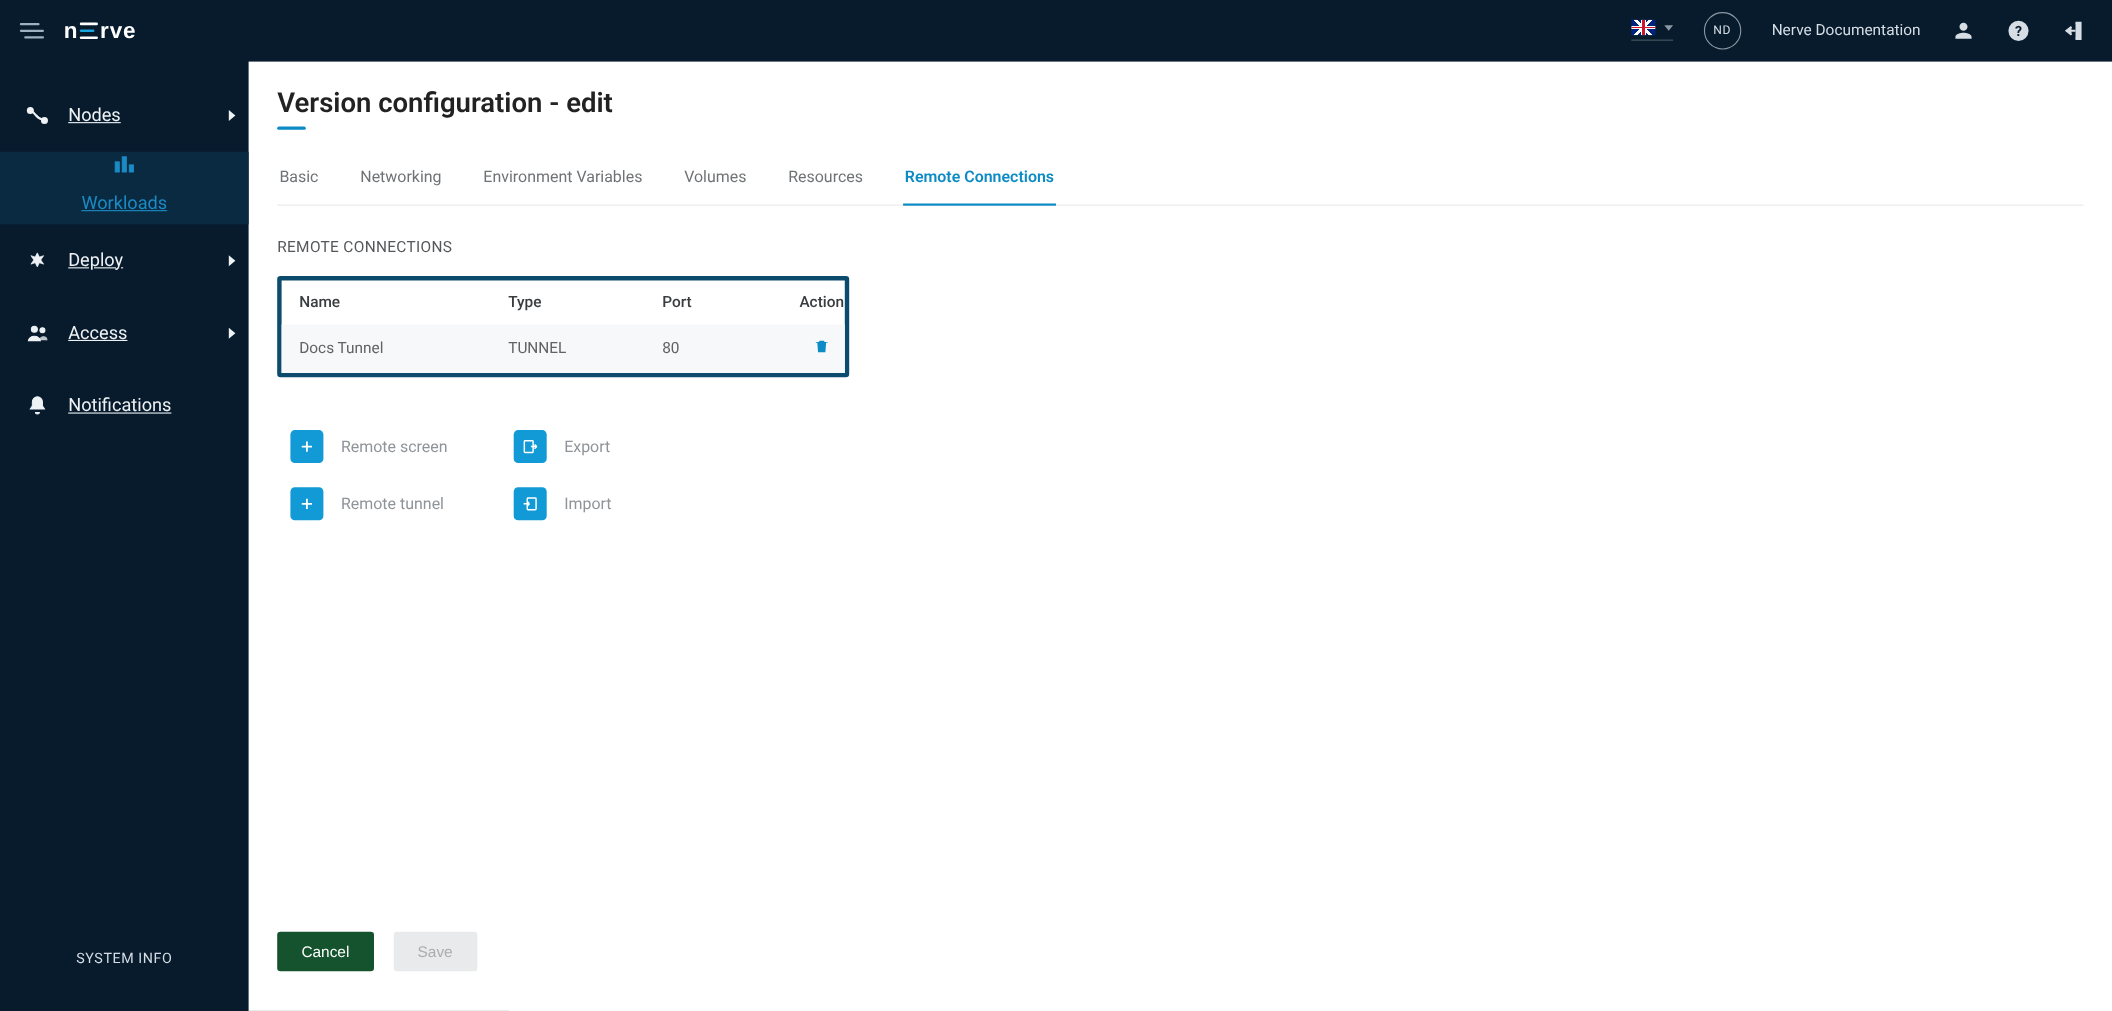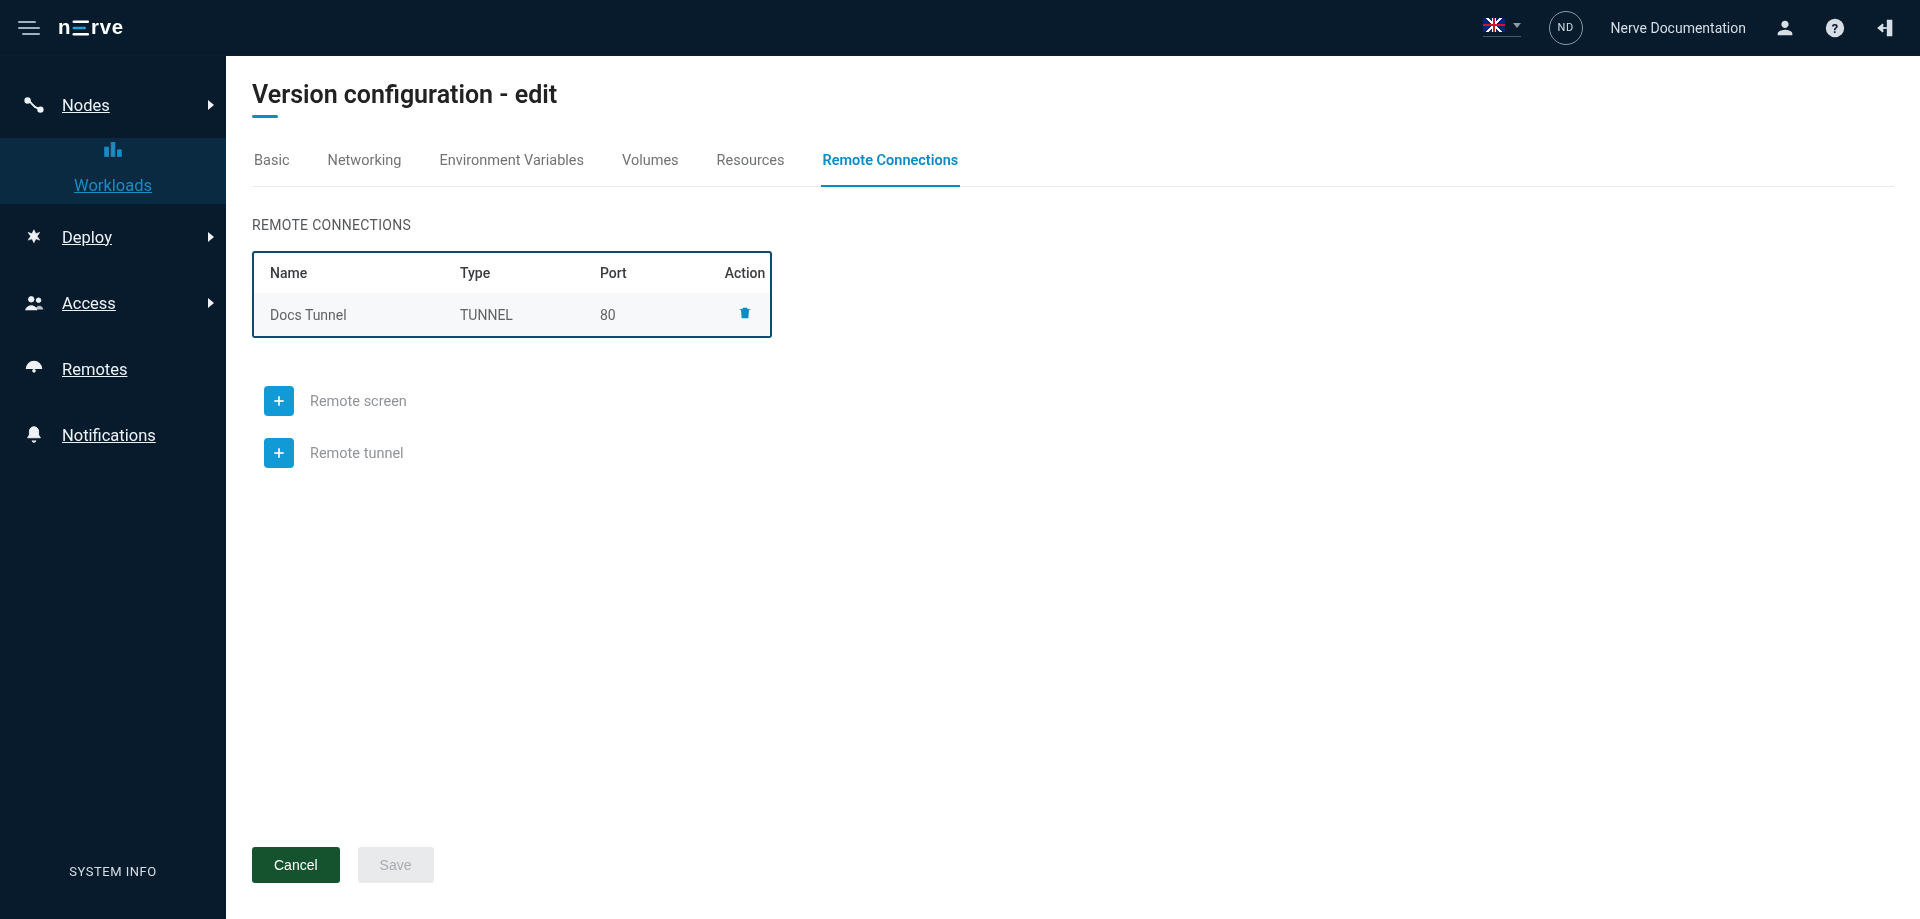--- a/index.html
+++ b/index.html
@@ -44,21 +44,21 @@
   .system-info { text-align:center; padding:26px 16px 40px; font-size:13px; letter-spacing:0.5px; color:#d6dde4; cursor:pointer;}
 
   
   .main { flex:1; background:#ffffff; color:#2a2e32; display:flex; flex-direction:column; padding:24px 26px 36px 26px; overflow:auto;}
   .page-title { font-size:25px; font-weight:600; color:#222; }
   .title-underline { width:26px; height:3px; background:#0d8bc4; margin-top:6px; border-radius:2px;}
   .tabs { display:flex; gap:34px; margin-top:34px; border-bottom:1px solid #e8e9ea; }
   .tab { font-size:14.5px; color:#707376; padding:0 2px 16px 2px; cursor:pointer; }
   .tab.active { color:#0d8bc4; font-weight:600; border-bottom:2px solid #0d8bc4; margin-bottom:-1px;}
   .section-label { margin-top:30px; font-size:14px; letter-spacing:0.3px; color:#55585b;}
-  .rc-table { margin-top:18px; width:520px; border:2px solid #0c4a6e; border-radius:3px; font-size:14px;}
+  .rc-table { margin-top:18px; width:520px; border:4px solid #0c4a6e; border-radius:3px; font-size:14px;}
   .rc-head, .rc-row { display:grid; grid-template-columns: 190px 140px 100px 90px; align-items:center; padding:12px 16px;}
   .rc-head { color:#3a3d40; font-weight:500; }
   .rc-row { background:#f7f8f9; color:#606366; font-weight:400;}
   .rc-action { display:flex; justify-content:center;}
   .trash-icon svg { width:16px; height:16px; fill:#0d8bc4; cursor:pointer;}
   .action-buttons { display:flex; gap:60px; margin-top:48px; margin-left:12px;}
   .action-col { display:flex; flex-direction:column; gap:22px;}
   .action-item { display:flex; align-items:center; gap:16px; cursor:pointer;}
   .square-btn { width:30px; height:30px; background:#129ad6; border-radius:4px; display:flex; align-items:center; justify-content:center;}
   .square-btn svg { width:16px; height:16px; stroke:#fff; fill:none;}
@@ -161,30 +161,20 @@
             <circle cx="17" cy="9" r="2.5"></circle>
             <path d="M3 20c0-3 3-5 6-5s6 2 6 5"></path>
             <path d="M14 19c0-2 2-3.5 4-3.5s3.5 1.5 3.5 3.5" opacity="0.8"></path>
           </svg>
       </span>
       <span>Access</span>
       <span class="side-expand"></span>
     </div>
     <div class="side-item">
       <span class="side-icon">
-        <svg viewBox="0 0 24 24" fill="none" stroke-width="2">
-            <path d="M4 12a8 8 0 0 1 16 0"></path>
-            <path d="M7 12a5 5 0 0 1 10 0"></path>
-            <circle cx="12" cy="14" r="2" fill="#eef2f5" stroke="none"></circle>
-          </svg>
-      </span>
-      <span>Remotes</span>
-    </div>
-    <div class="side-item">
-      <span class="side-icon">
         <svg viewBox="0 0 24 24">
             <path d="M12 3a5 5 0 0 0-5 5v4l-2 3h14l-2-3V8a5 5 0 0 0-5-5z"></path>
             <path d="M10 18a2 2 0 0 0 4 0"></path>
           </svg>
       </span>
       <span>Notifications</span>
     </div>
     <div class="sidebar-spacer"></div>
     <div class="system-info">SYSTEM INFO</div>
   </div>
@@ -239,20 +229,40 @@
         <div class="action-item">
           <div class="square-btn plus">
             <svg viewBox="0 0 24 24">
                 <line x1="12" y1="5" x2="12" y2="19"></line>
                 <line x1="5" y1="12" x2="19" y2="12"></line>
               </svg>
           </div>
           <span class="action-label">Remote tunnel</span>
         </div>
       </div>
+      <div class="action-col">
+        <div class="action-item">
+          <div class="square-btn">
+            <svg viewBox="0 0 24 24" stroke-width="2">
+                <rect x="4" y="4" width="12" height="16" rx="1"></rect>
+                <path d="M13 12h8m0 0l-3-3m3 3l-3 3"></path>
+              </svg>
+          </div>
+          <span class="action-label">Export</span>
+        </div>
+        <div class="action-item">
+          <div class="square-btn">
+            <svg viewBox="0 0 24 24" stroke-width="2">
+                <rect x="8" y="4" width="12" height="16" rx="1"></rect>
+                <path d="M3 12h8m0 0l-3-3m3 3l-3 3"></path>
+              </svg>
+          </div>
+          <span class="action-label">Import</span>
+        </div>
+      </div>
     </div>
 
     <div class="main-spacer"></div>
 
     <div class="footer-buttons">
       <button class="btn btn-cancel">Cancel</button>
       <button class="btn btn-save" disabled="">Save</button>
     </div>
   </div>
 </div>

